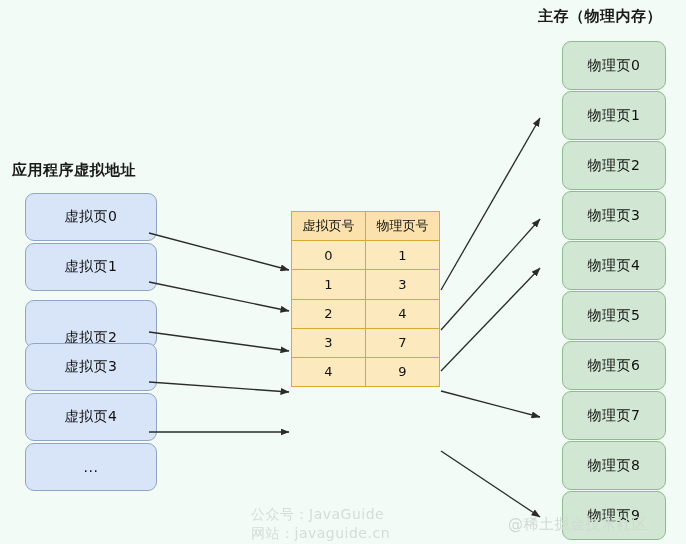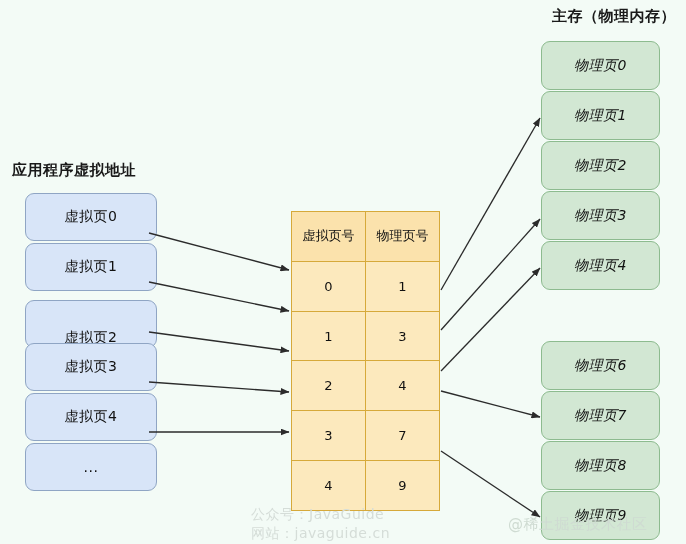--- a/index.html
+++ b/index.html
@@ -41,34 +41,33 @@
     letter-spacing: 0.5px;
   }
   .vbox {
     left: 25px;
     width: 132px;
     height: 48px;
     background: #d8e5f8;
     border: 1px solid #8fa5c4;
   }
   .pbox {
-    left: 541px;
-    width: 119px;
+    left: 562px;
+    width: 104px;
     height: 49px;
     background: #d2e7d3;
     border: 1px solid #8dbb8f;
-    font-style: italic;
   }
   
   #pagetable {
     position: absolute;
     left: 291px;
     top: 211px;
     width: 149px;
-    height: 300px;
+    height: 176px;
     border: 1px solid #d6a93a;
     box-sizing: border-box;
     background: #fce9bd;
     display: flex;
     flex-direction: column;
   }
   .trow {
     display: flex;
     flex: 1 1 0;
     border-bottom: 1px solid #d6a93a;
@@ -112,21 +111,21 @@
   #wm-right  { left: 508px; top: 515px; font-size: 15px; color: #cfdbd2; }
 </style>
 </head>
 <body>
 
 <div id="stage">
 
   <div class="lbl" id="title-virtual" style="left:12px; top:152px;margin-top:9px;">应用程序虚拟地址</div>
 
 
-  <div class="lbl" id="title-physical" style="left:552px; top:7px;">主存（物理内存）</div>
+  <div class="lbl" id="title-physical" style="left:538px; top:7px;">主存（物理内存）</div>
 
   <div class="pgbox vbox" style="top:193px;">
       <span>虚拟页0</span>
     </div>
   <div class="pgbox vbox" style="top:243px;">
       <span>虚拟页1</span>
     </div>
   <div class="pgbox vbox" style="top:300px;align-items:flex-end;">
       <span>虚拟页2</span>
     </div>
@@ -174,20 +173,23 @@
       <span>物理页1</span>
     </div>
   <div class="pgbox pbox" style="top:141px;">
       <span>物理页2</span>
     </div>
   <div class="pgbox pbox" style="top:191px;">
       <span>物理页3</span>
     </div>
   <div class="pgbox pbox" style="top:241px;">
       <span>物理页4</span>
+    </div>
+  <div class="pgbox pbox" style="top:291px;">
+      <span>物理页5</span>
     </div>
   <div class="pgbox pbox" style="top:341px;align-items:center;">
       <span>物理页6</span>
     </div>
   <div class="pgbox pbox" style="top:391px;">
       <span>物理页7</span>
     </div>
   <div class="pgbox pbox" style="top:441px;">
       <span>物理页8</span>
     </div>

